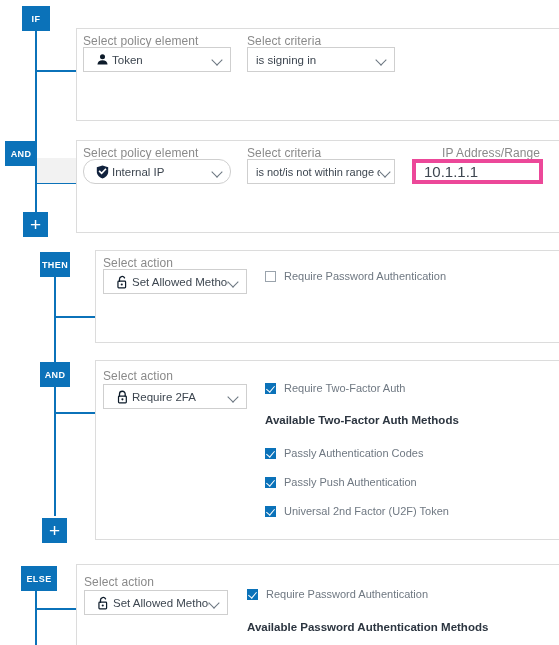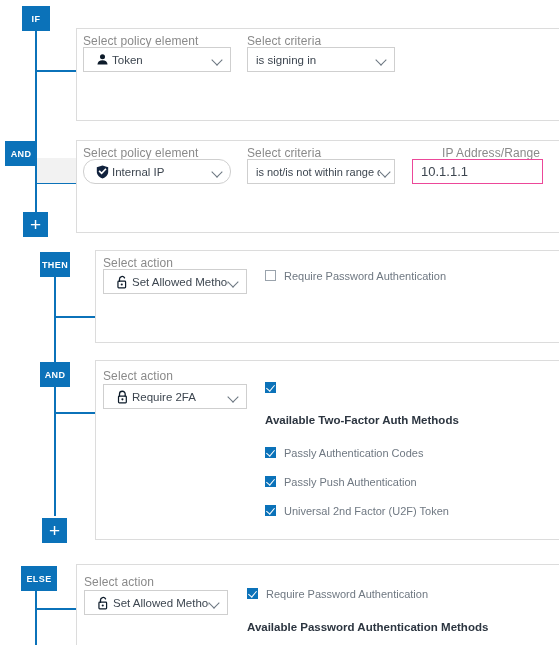--- a/index.html
+++ b/index.html
@@ -116,35 +116,35 @@
     left: 1px; top: 2px;
     width: 7px; height: 7px;
     border-right: 1.3px solid #6b7680;
     border-bottom: 1.3px solid #6b7680;
     transform: rotate(45deg);
   }
 
   .textinput {
     position: absolute;
     height: 25px;
-    border: 1px solid #ec4899;
+    border: 4px solid #ec4899;
     background: #ffffff;
     box-sizing: border-box;
     display: flex;
     align-items: center;
     padding: 0 8px;
-    font-size: 13px;
+    font-size: 15px;
     color: #3d4650;
   }
 
   
   .cbrow {
     position: absolute;
     display: flex;
-    align-items: flex-start;
+    align-items: flex-end;
     white-space: nowrap;
   }
   .cbox {
     width: 11px;
     height: 11px;
     box-sizing: border-box;
     border: 1px solid #9aa3ac;
     background: #ffffff;
     margin-right: 8px;
     flex: 0 0 auto;
@@ -307,20 +307,21 @@
         <rect x="3.1" y="7.3" width="9.6" height="8.3" rx="1" fill="none" stroke="#0d1b2a" stroke-width="1.5"></rect>
         <circle cx="7.9" cy="11.4" r="1.3" fill="#0d1b2a"></circle>
       </svg>
     </span>
     <span class="sel-text">Require 2FA</span>
     <span class="chev"></span>
   </div>
 
   <div class="cbrow" style="left:265px; top:382px;">
     <span class="cbox checked"></span>
+    <span class="cblabel">Require Two-Factor Auth</span>
   </div>
 
   <div class="section-head" style="left:265px; top:414px;">Available Two-Factor Auth Methods</div>
 
   <div class="cbrow" style="left:265px; top:476px;">
     <span class="cbox checked"></span>
     <span class="cblabel">Passly Push Authentication</span>
   </div>
 
   <div class="cbrow" style="left:265px; top:447px;">

